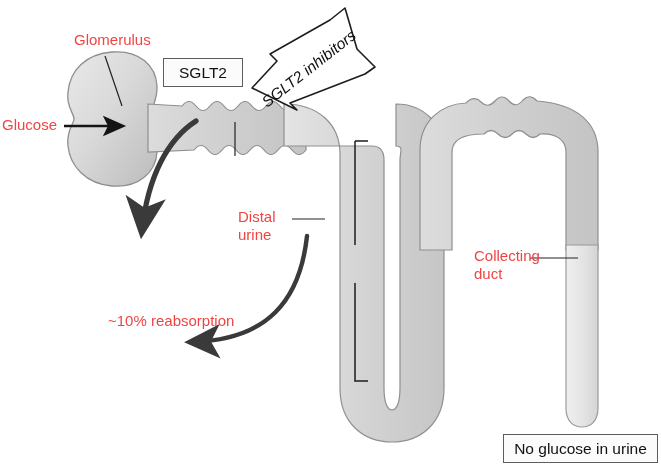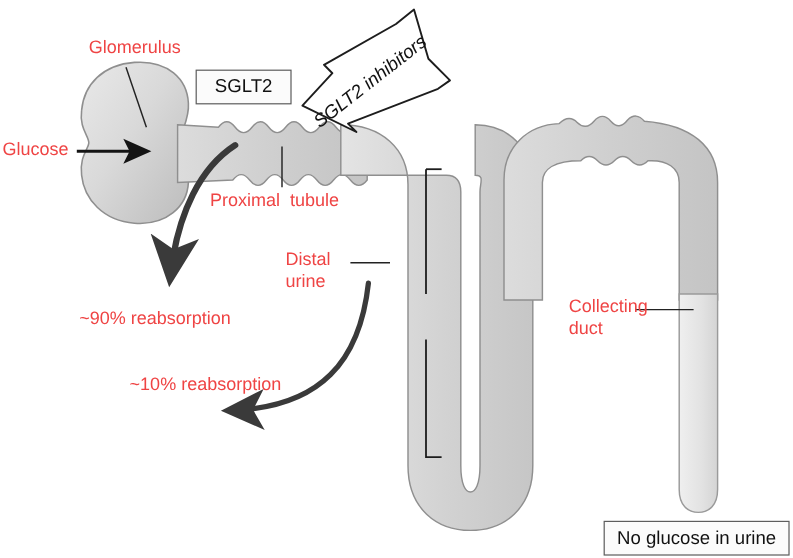--- a/index.html
+++ b/index.html
@@ -186,29 +186,27 @@
       <line x1="235" y1="122" x2="235" y2="156"></line>
       <line x1="292" y1="219" x2="325" y2="219"></line>
       <line x1="530" y1="258" x2="578" y2="258"></line>
     </g>
   </svg>
 
   <div class="lbl" style="left:74px; top:31px;">Glomerulus</div>
 
   <div class="lbl" style="left:2px; top:116px;">Glucose</div>
 
-  <div class="lbl" style="left:175px; top:159px;">Proximal  tubule</div>
 
   <div class="lbl two-line" style="left:238px; top:208px; width:54px;">Distal</div>
   <div class="lbl two-line" style="left:238px; top:226px; width:54px;">urine</div>
 
   <div class="lbl two-line" style="left:474px; top:247px; width:78px;">Collecting</div>
   <div class="lbl two-line" style="left:474px; top:265px; width:78px;">duct</div>
 
-  <div class="lbl" style="left:66px; top:257px;">~90% reabsorption</div>
 
   <div class="lbl" style="left:108px; top:312px;">~10% reabsorption</div>
 
   <div class="boxlbl" style="left:163px; top:58px; width:80px; height:29px;">SGLT2</div>
 
 
   <div class="boxlbl" style="left:503px; top:434px; width:155px; height:29px;">No glucose in urine</div>
 
   <div class="arrowlbl" style="left:264px; top:95px; transform:rotate(-38deg);">SGLT2 inhibitors</div>
 

